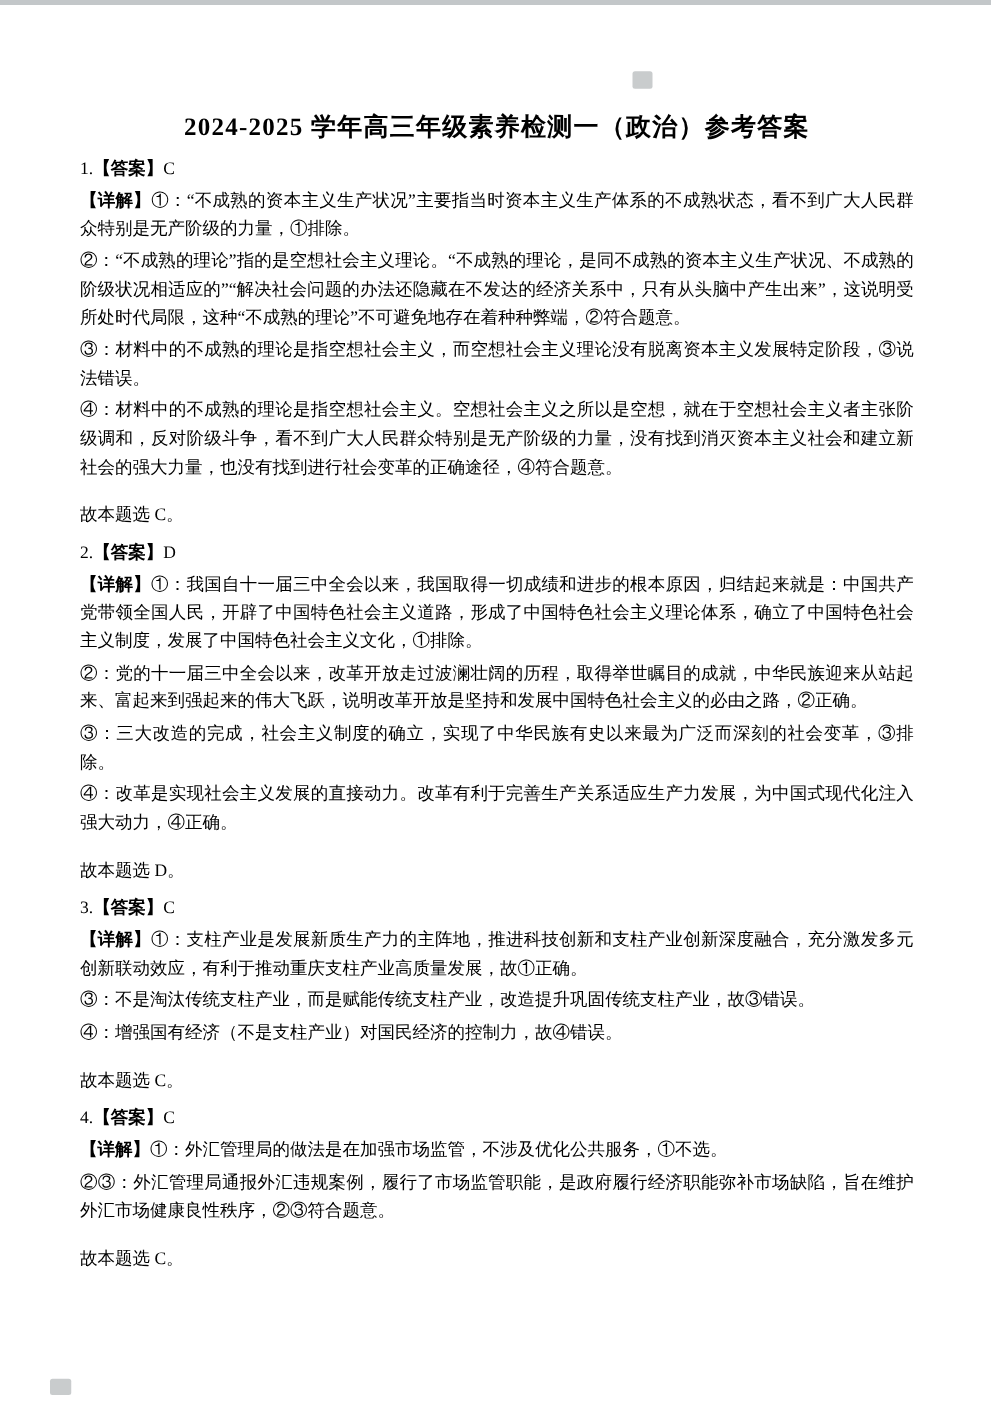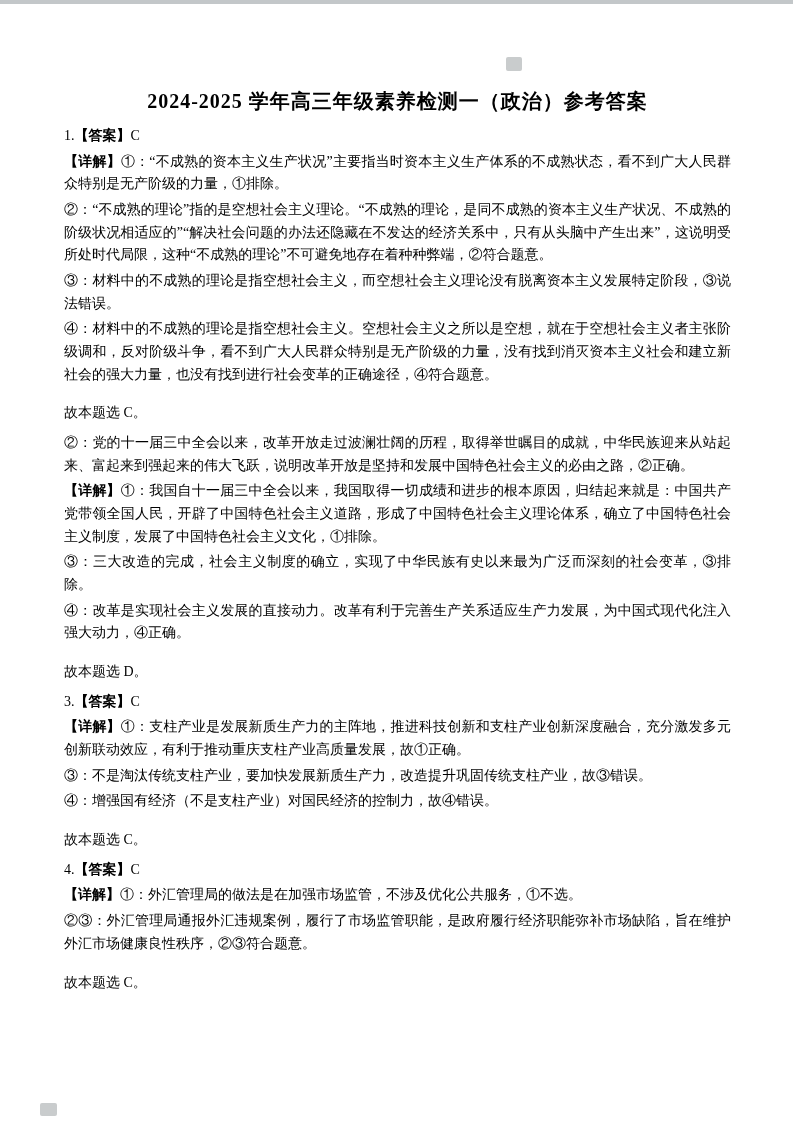--- a/index.html
+++ b/index.html
@@ -65,31 +65,32 @@
   <section class="question">
     <p class="line"><span>1.</span><span class="tag">【答案】</span><span>C</span></p>
     <p class="line"><span class="tag">【详解】</span><span>①：“不成熟的资本主义生产状况”主要指当时资本主义生产体系的不成熟状态，看不到广大人民群众特别是无产阶级的力量，①排除。</span></p>
     <p class="line">②：“不成熟的理论”指的是空想社会主义理论。“不成熟的理论，是同不成熟的资本主义生产状况、不成熟的阶级状况相适应的”“解决社会问题的办法还隐藏在不发达的经济关系中，只有从头脑中产生出来”，这说明受所处时代局限，这种“不成熟的理论”不可避免地存在着种种弊端，②符合题意。</p>
     <p class="line">③：材料中的不成熟的理论是指空想社会主义，而空想社会主义理论没有脱离资本主义发展特定阶段，③说法错误。</p>
     <p class="line">④：材料中的不成熟的理论是指空想社会主义。空想社会主义之所以是空想，就在于空想社会主义者主张阶级调和，反对阶级斗争，看不到广大人民群众特别是无产阶级的力量，没有找到消灭资本主义社会和建立新社会的强大力量，也没有找到进行社会变革的正确途径，④符合题意。</p>
     <p class="line conclusion">故本题选 C。</p>
   </section>
 
   <section class="question">
+    <p class="line"><span>2.</span><span class="tag">【答案】</span><span>D</span></p>
+    <p class="line"><span class="tag">【详解】</span><span>①：我国自十一届三中全会以来，我国取得一切成绩和进步的根本原因，归结起来就是：中国共产党带领全国人民，开辟了中国特色社会主义道路，形成了中国特色社会主义理论体系，确立了中国特色社会主义制度，发展了中国特色社会主义文化，①排除。</span></p>
     <p class="line">②：党的十一届三中全会以来，改革开放走过波澜壮阔的历程，取得举世瞩目的成就，中华民族迎来从站起来、富起来到强起来的伟大飞跃，说明改革开放是坚持和发展中国特色社会主义的必由之路，②正确。</p>
-    <p class="line"><span class="tag">【详解】</span><span>①：我国自十一届三中全会以来，我国取得一切成绩和进步的根本原因，归结起来就是：中国共产党带领全国人民，开辟了中国特色社会主义道路，形成了中国特色社会主义理论体系，确立了中国特色社会主义制度，发展了中国特色社会主义文化，①排除。</span></p>
     <p class="line">③：三大改造的完成，社会主义制度的确立，实现了中华民族有史以来最为广泛而深刻的社会变革，③排除。</p>
     <p class="line">④：改革是实现社会主义发展的直接动力。改革有利于完善生产关系适应生产力发展，为中国式现代化注入强大动力，④正确。</p>
     <p class="line conclusion">故本题选 D。</p>
   </section>
 
   <section class="question">
     <p class="line"><span>3.</span><span class="tag">【答案】</span><span>C</span></p>
     <p class="line"><span class="tag">【详解】</span><span>①：支柱产业是发展新质生产力的主阵地，推进科技创新和支柱产业创新深度融合，充分激发多元创新联动效应，有利于推动重庆支柱产业高质量发展，故①正确。</span></p>
-    <p class="line">③：不是淘汰传统支柱产业，要加快发展新质生产力，改造提升巩固传统支柱产业，故③错误。</p>
+    <p class="line">③：不是淘汰传统支柱产业，而是赋能传统支柱产业，改造提升巩固传统支柱产业，故③错误。</p>
     <p class="line">④：增强国有经济（不是支柱产业）对国民经济的控制力，故④错误。</p>
     <p class="line conclusion">故本题选 C。</p>
   </section>
 
   <section class="question">
     <p class="line"><span>4.</span><span class="tag">【答案】</span><span>C</span></p>
     <p class="line"><span class="tag">【详解】</span><span>①：外汇管理局的做法是在加强市场监管，不涉及优化公共服务，①不选。</span></p>
     <p class="line">②③：外汇管理局通报外汇违规案例，履行了市场监管职能，是政府履行经济职能弥补市场缺陷，旨在维护外汇市场健康良性秩序，②③符合题意。</p>
     <p class="line conclusion">故本题选 C。</p>
   </section>

